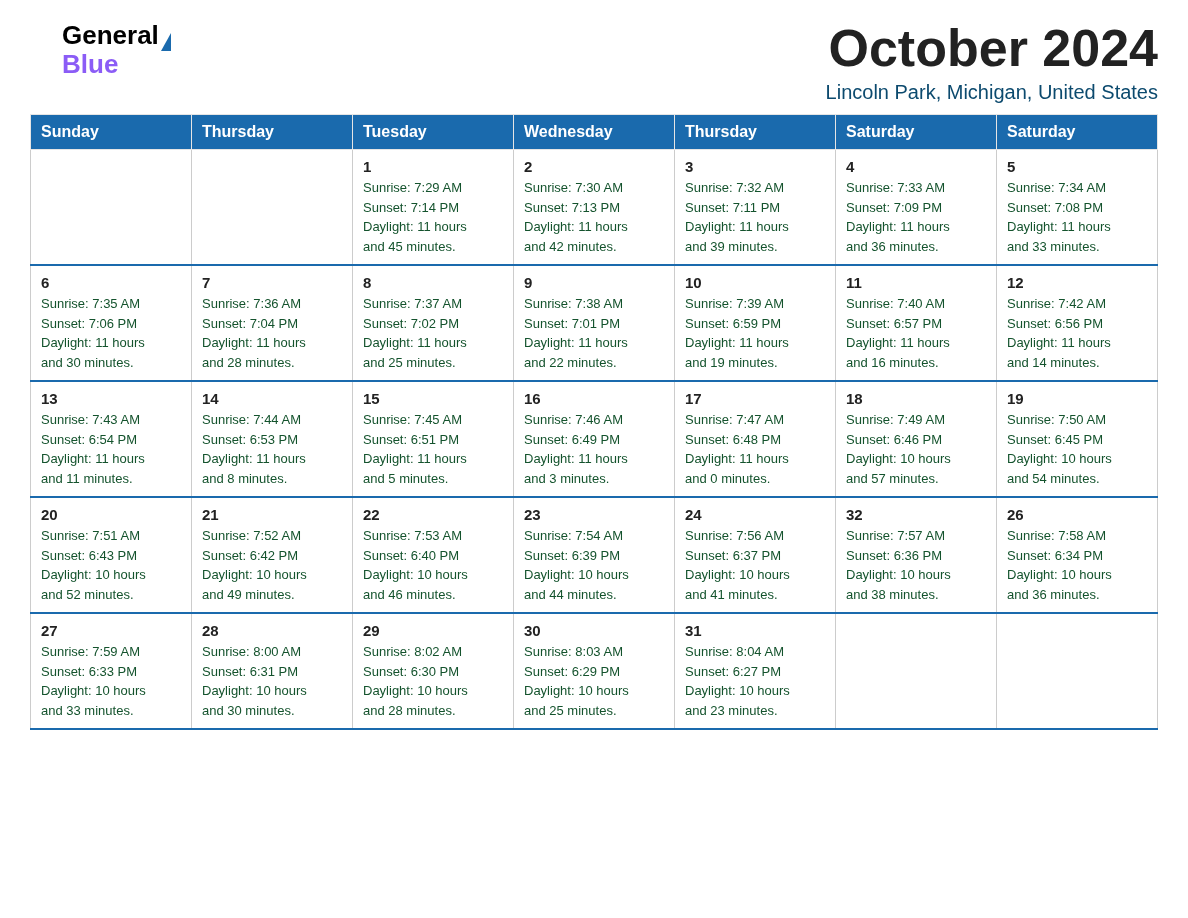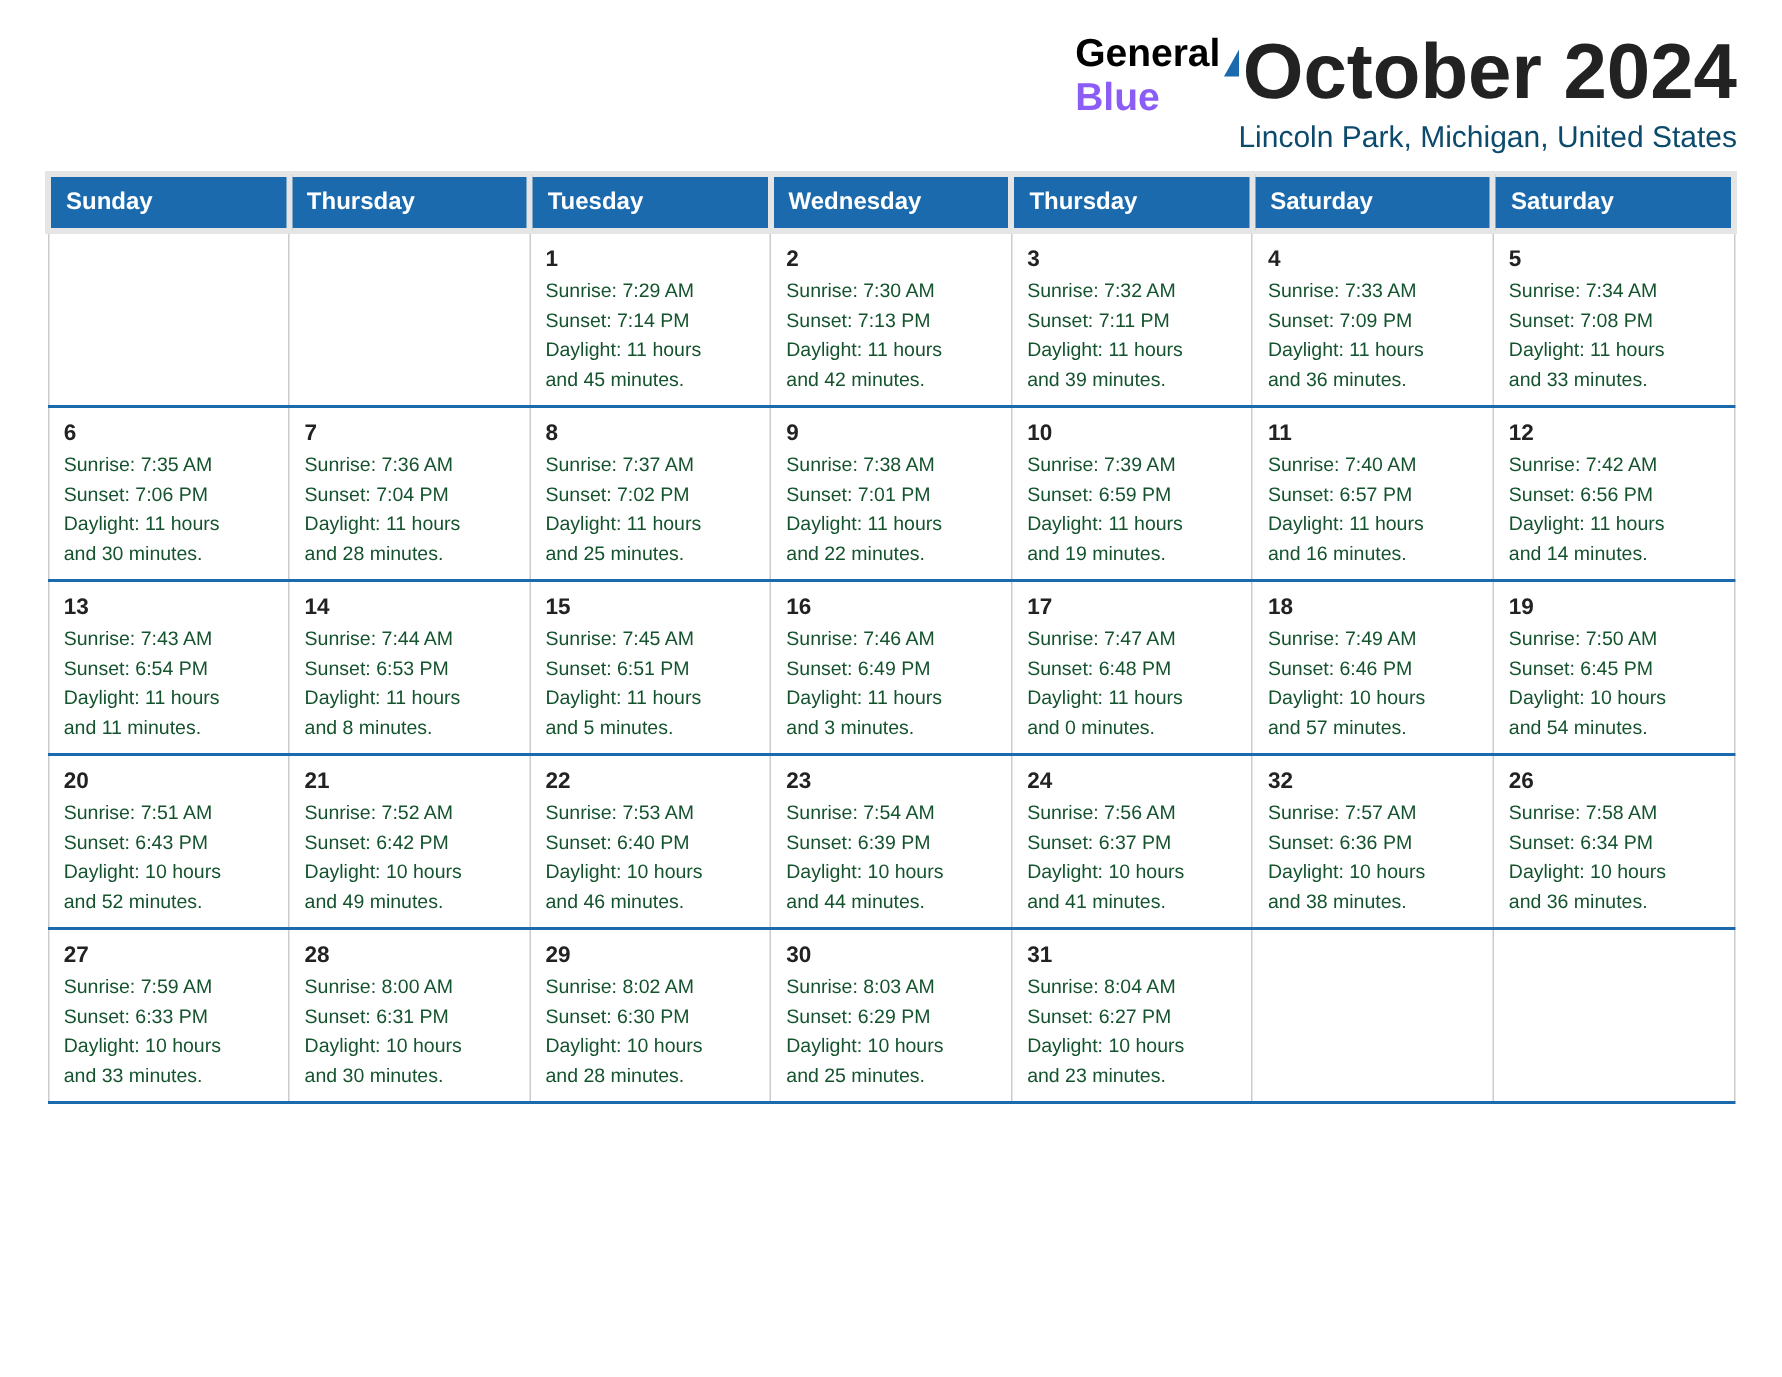--- a/index.html
+++ b/index.html
@@ -5,23 +5,24 @@
     * { box-sizing: border-box; margin: 0; padding: 0; }
     body {
       font-family: Arial, sans-serif;
       background: #ffffff;
       padding: 20px 30px;
       width: 1188px;
       min-height: 918px;
     }
     .header {
       display: flex;
-      justify-content: flex-end;
+      justify-content: space-between;
       align-items: flex-start;
       margin-bottom: 10px;
+      margin-left: 32px;
     }
     .logo {
       display: flex;
       flex-direction: column;
       align-items: flex-start;
     }
     .logo-text {
       display: flex;
       align-items: center;
       gap: 0;
@@ -67,21 +68,21 @@
     }
     .calendar thead tr {
       background-color: #1a6aad;
     }
     .calendar thead th {
       color: #ffffff;
       font-size: 16px;
       font-weight: bold;
       padding: 8px 10px;
       text-align: left;
-      border: 4px solid #e5e5e5;
+      border: 1px solid #e5e5e5;
     }
     .calendar tbody tr {
       border-bottom: 2px solid #1a6aad;
     }
     .calendar tbody td {
       vertical-align: top;
       padding: 8px 10px;
       border-right: 1px solid #ccc;
       border-left: 1px solid #ccc;
       font-size: 13px;

